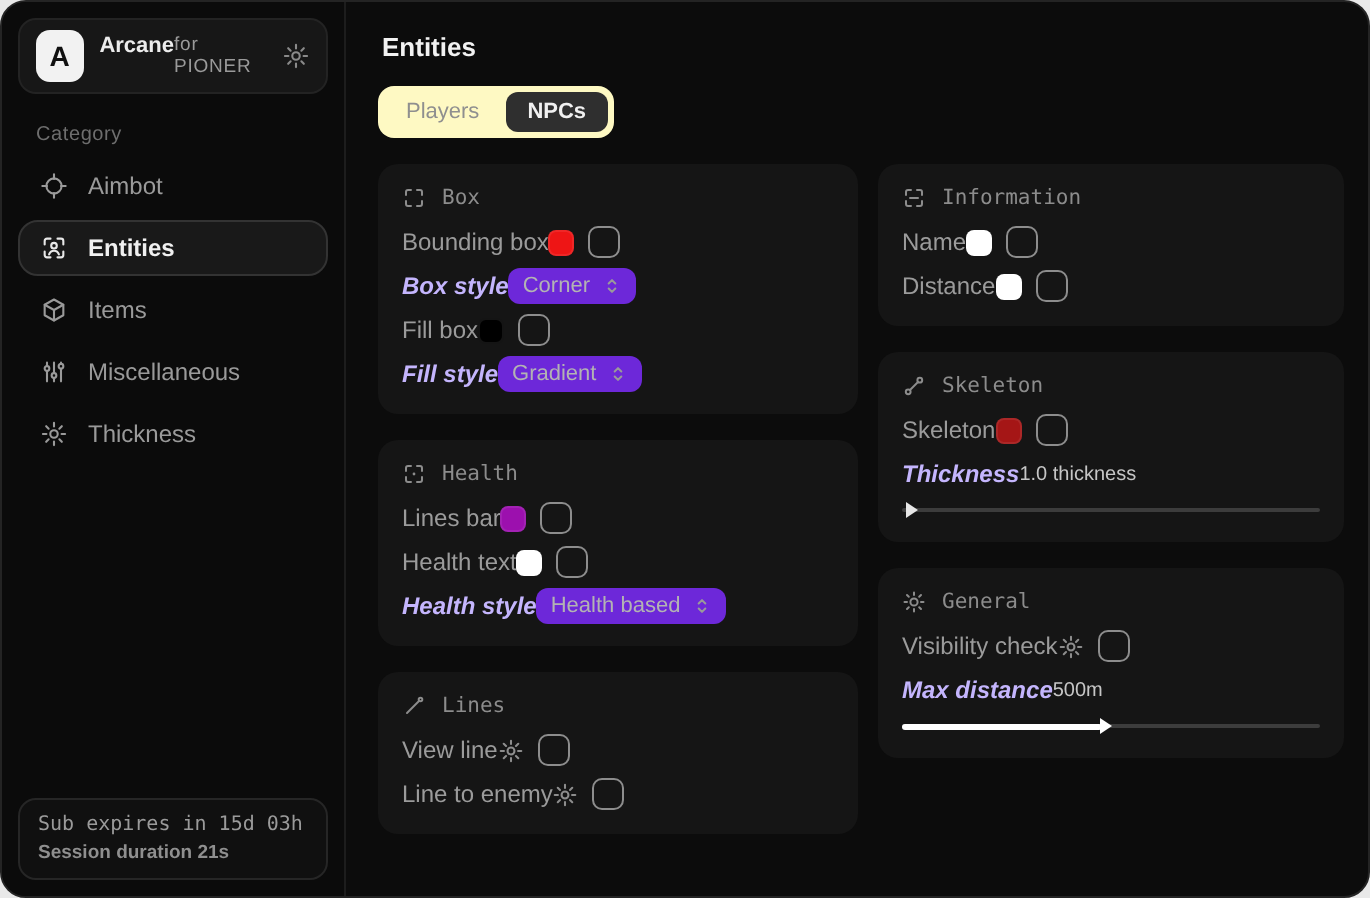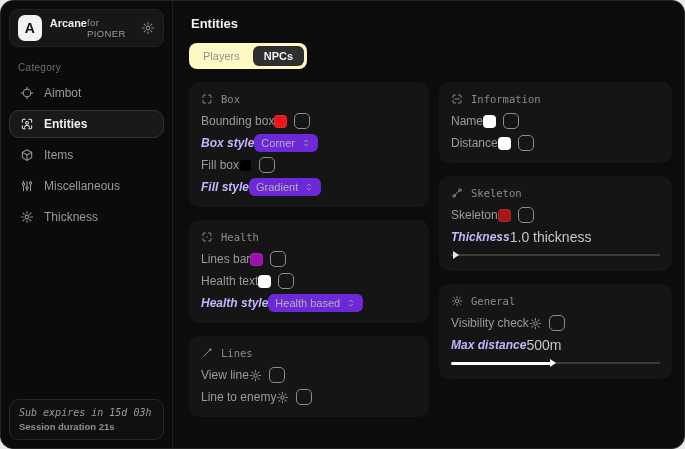--- a/index.html
+++ b/index.html
@@ -11,21 +11,21 @@
   .logo-text{display:flex;flex-direction:row;line-height:1.2;}
   .logo-title{font-size:11px;font-weight:700;color:#ececec;}
   .logo-sub{font-size:9.5px;color:#9a9a9a;letter-spacing:.4px;}
   .logo-gear{margin-left:auto;color:#8a8a8a;display:flex;}
   .category{font-size:10px;color:#6e6e6e;margin:7px 0 6px 9px;letter-spacing:.3px;}
   .nav-item{display:flex;align-items:center;gap:10px;padding:6px 10px;border-radius:10px;font-size:12px;color:#9a9a9a;margin-bottom:3px;border:1px solid transparent;cursor:pointer;}
   .nav-item.selected{background:#191919;border-color:#333;color:#f0f0f0;font-weight:600;}
   .nav-item .ic{display:flex;color:#9a9a9a;}
   .nav-item.selected .ic{color:#e8e8e8;}
   .sidebar-footer{margin-top:auto;background:#101010;border:1px solid #262626;border-radius:9px;padding:7px 9px;}
-  .sub-line{font-family:"DejaVu Sans Mono",monospace;font-size:10px;color:#9a9a9a;margin-bottom:3px;white-space:nowrap;font-style:italic;}
+  .sub-line{font-family:"DejaVu Sans Mono",monospace;font-size:10px;color:#9a9a9a;margin-bottom:3px;white-space:nowrap;}
   .session-line{font-size:9.5px;color:#8f8f8f;font-weight:600;}
   
   .main{flex:1;padding:12px 12px 12px 16px;box-sizing:border-box;}
   .page-title{font-size:13px;font-weight:700;color:#f2f2f2;margin:3px 0 12px 2px;}
   .tabs{display:inline-flex;background:#fef9c3;border-radius:8px;padding:3px;gap:2px;margin-bottom:13px;}
   .tab{padding:4px 11px;border-radius:6px;font-size:11px;color:#8f8f8f;cursor:pointer;}
   .tab.selected{background:#2f2f2f;color:#f0f0f0;font-weight:600;}
   .columns{display:flex;gap:10px;align-items:flex-start;}
   .col-left{width:240px;min-width:240px;}
   .col-right{flex:1;}
@@ -34,21 +34,21 @@
   .card-header .ic{display:flex;color:#8c8c8c;}
   .row{display:flex;justify-content:flex-start;align-items:center;min-height:22px;font-size:12px;color:#9b9b9b;}
   .row .lbl{color:#9b9b9b;}
   .row.em .lbl{color:#c4b5fd;font-weight:700;font-style:italic;}
   .controls{display:flex;align-items:center;gap:7px;}
   .swatch{width:13px;height:13px;border-radius:4px;border:1px solid rgba(255,255,255,.08);box-sizing:border-box;}
   .checkbox{width:16px;height:16px;border:1.5px solid #8d8d8d;border-radius:5px;box-sizing:border-box;background:transparent;cursor:pointer;}
   .select{display:flex;align-items:center;gap:6px;background:#6d28d9;border-radius:6px;padding:3px 7px;font-size:11px;color:#b3b3b3;cursor:pointer;}
   .select .ic{display:flex;color:#9a9a9a;}
   .mini-gear{display:flex;color:#8d8d8d;cursor:pointer;}
-  .value{font-size:14px;color:#c6c6c6;}
+  .value{font-size:10px;color:#c6c6c6;}
   .slider{position:relative;height:10px;margin:2px 0 2px 0;cursor:pointer;}
   .slider .track{position:absolute;left:0;right:0;top:4px;height:2px;background:#3c3c3c;border-radius:2px;}
   .slider .fill{position:absolute;left:0;top:3.5px;height:3px;background:#fff;border-radius:2px;}
   .slider .fill::after{content:"";position:absolute;right:-5px;top:-2.5px;width:0;height:0;border-top:4px solid transparent;border-bottom:4px solid transparent;border-left:6px solid #fff;}
   .slider .handle{position:absolute;top:1px;width:0;height:0;border-top:4px solid transparent;border-bottom:4px solid transparent;border-left:6px solid #e6e6e6;}
   svg{display:block;}
 </style>
 </head>
 <body>
 

